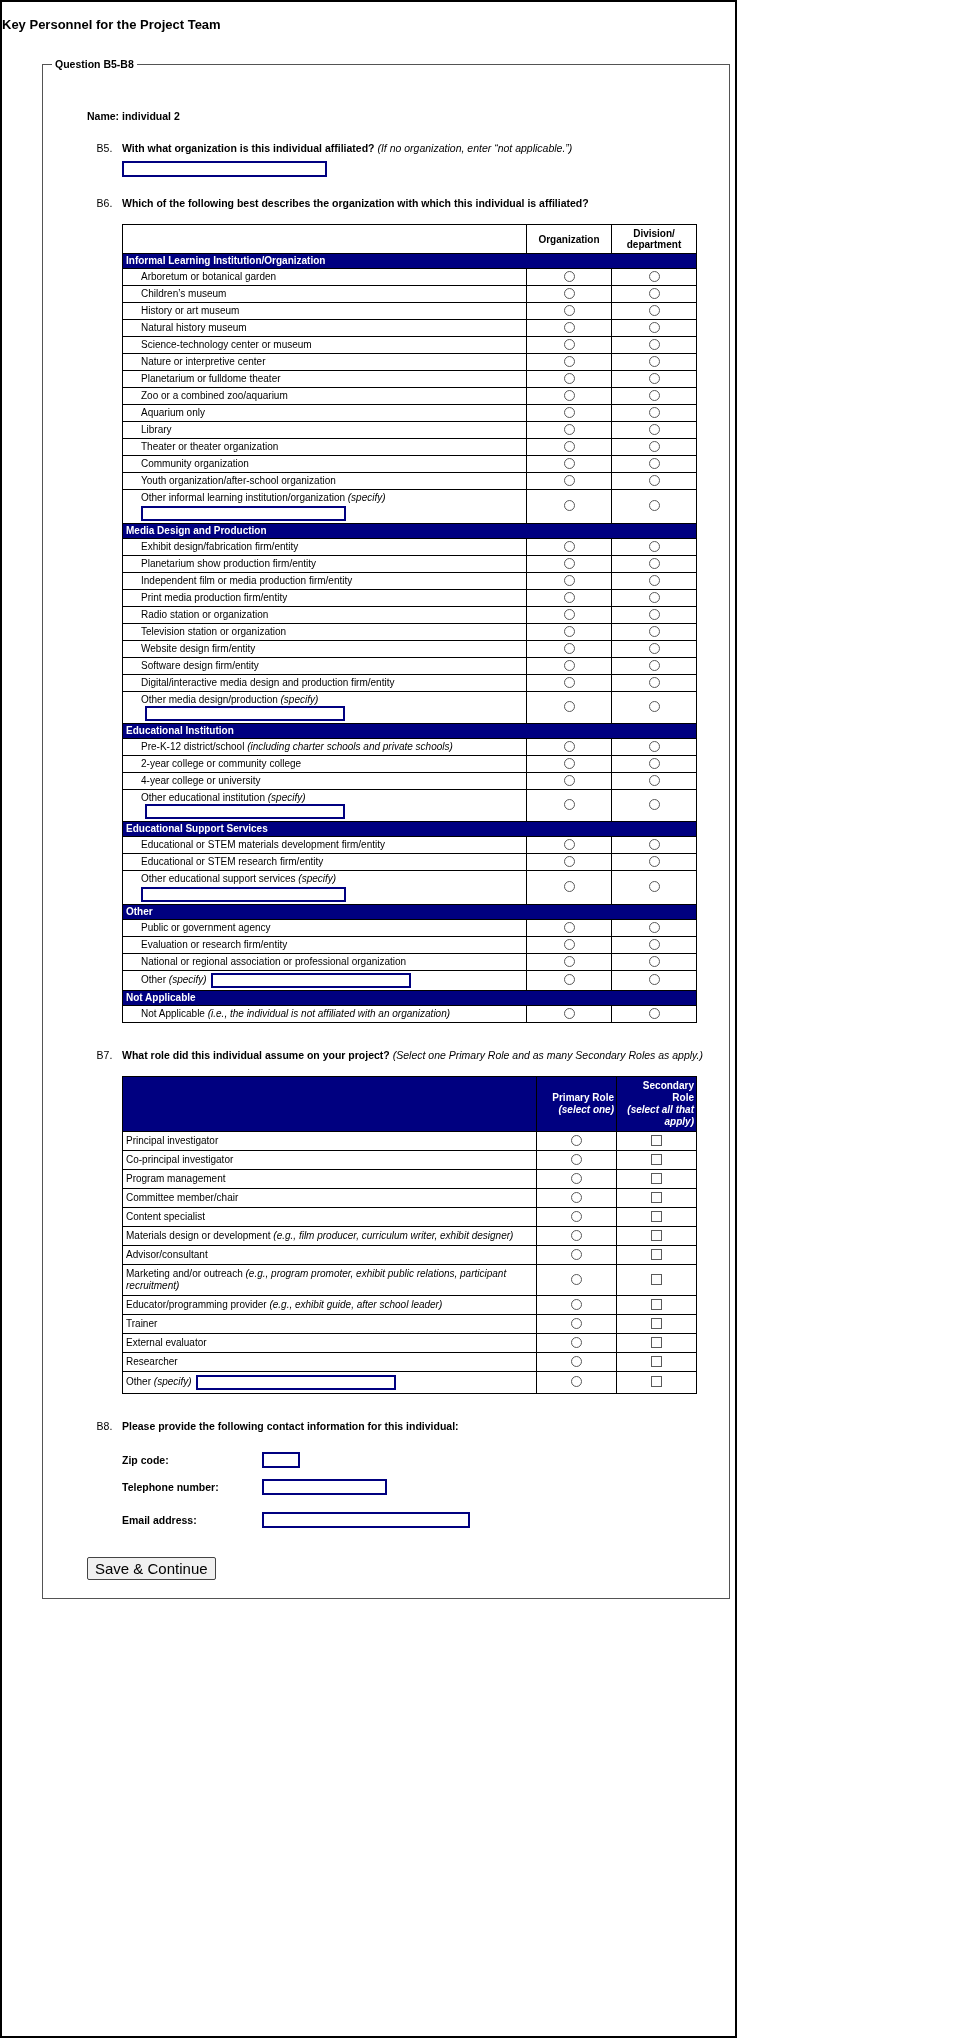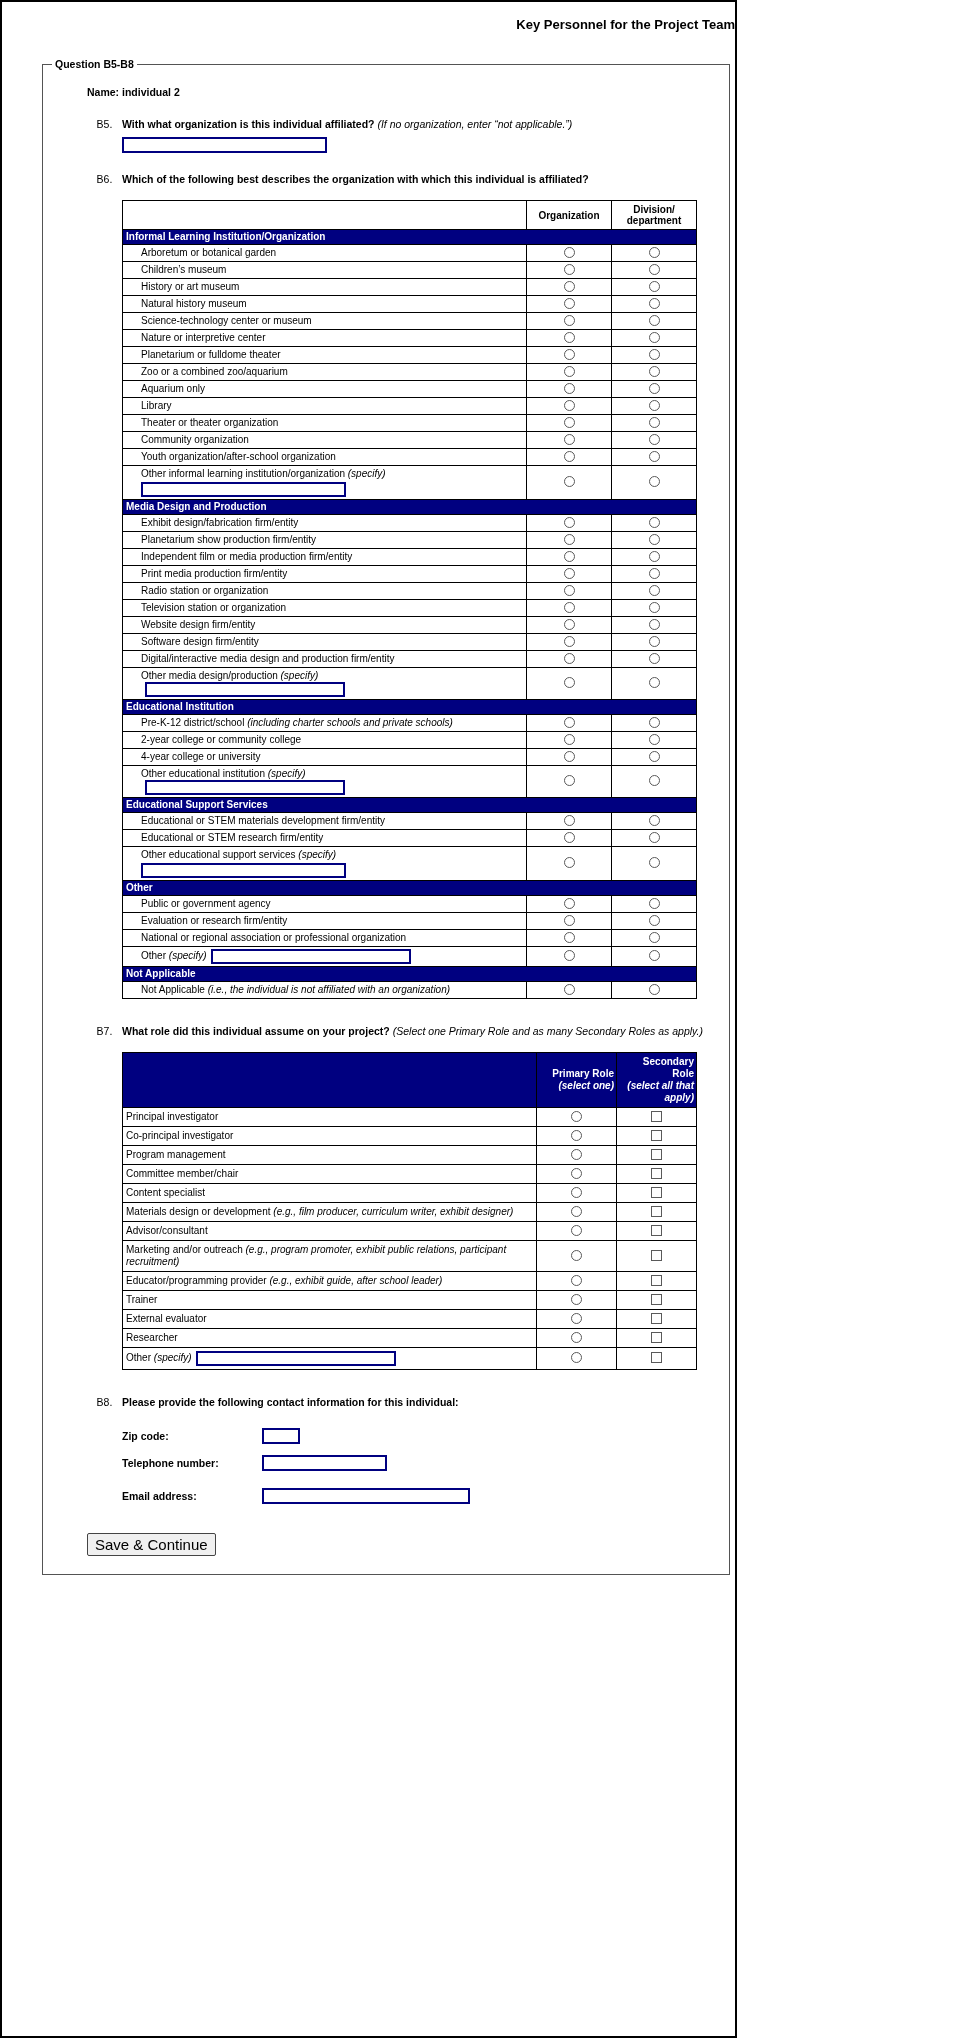--- a/index.html
+++ b/index.html
@@ -11,37 +11,37 @@
     color: #000;
   }
   .page {
     width: 737px;
     height: 2038px;
     border: 2px solid #000;
     background: #fff;
     overflow: hidden;
   }
   .page-title {
-    text-align: right;
+    text-align: left;
     font-weight: bold;
     font-size: 13px;
     padding-top: 15px;
   }
   fieldset.qset {
     margin: 26px 5px 0 40px;
     border: 1px solid #545454;
     padding: 0 0 18px 0;
   }
   legend.qlegend {
     font-weight: bold;
     font-size: 10.5px;
     margin-left: 9px;
     padding: 0 3px;
   }
-  .name-line { margin: 16px 0 0 44px; font-weight: bold; }
+  .name-line { margin: 40px 0 0 44px; font-weight: bold; }
   .q-head { display: flex; margin: 20px 0 0 44px; }
   .q-head.qgap { margin-top: 26px; }
   .q-num { width: 35px; flex: 0 0 35px; font-weight: normal; text-align: center; }
   .q-text { font-weight: bold; width: 585px; }
   .q-note { font-weight: normal; font-style: italic; }
   .b5-input-row { margin: 7px 0 0 79px; }
   .text-input {
     height: 16px;
     border: 2px solid #000080;
     background: #fff;

